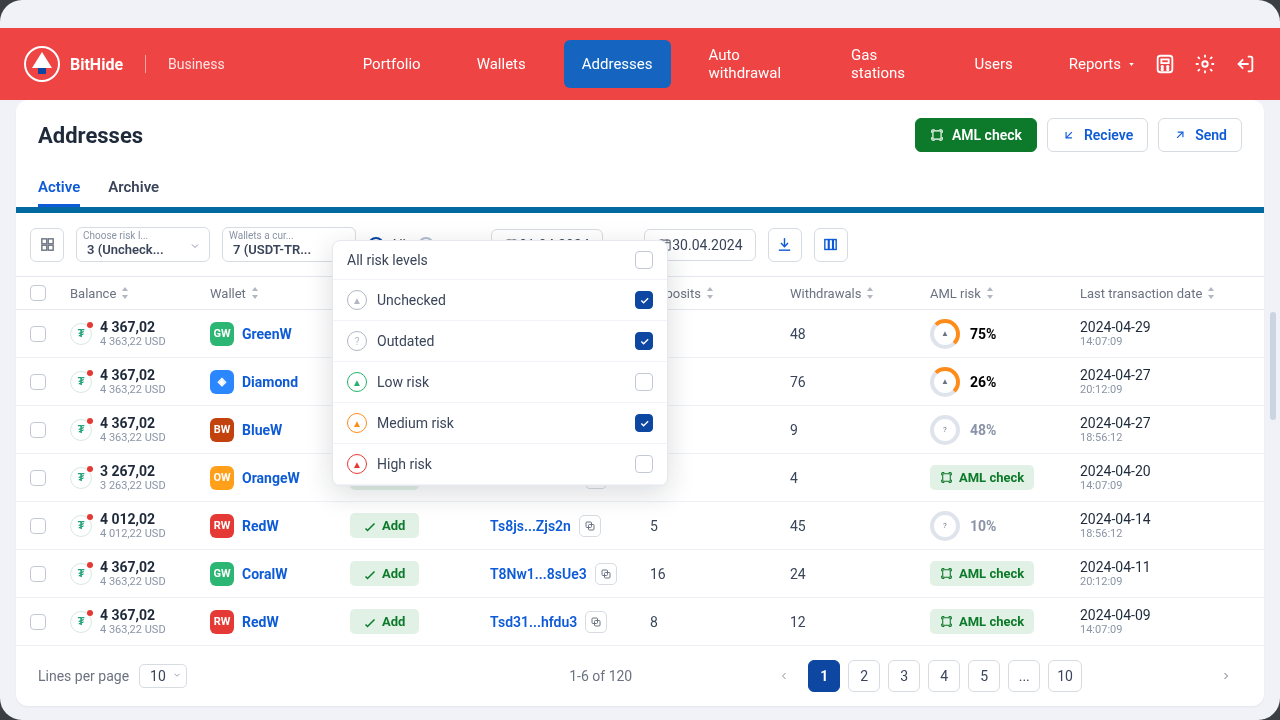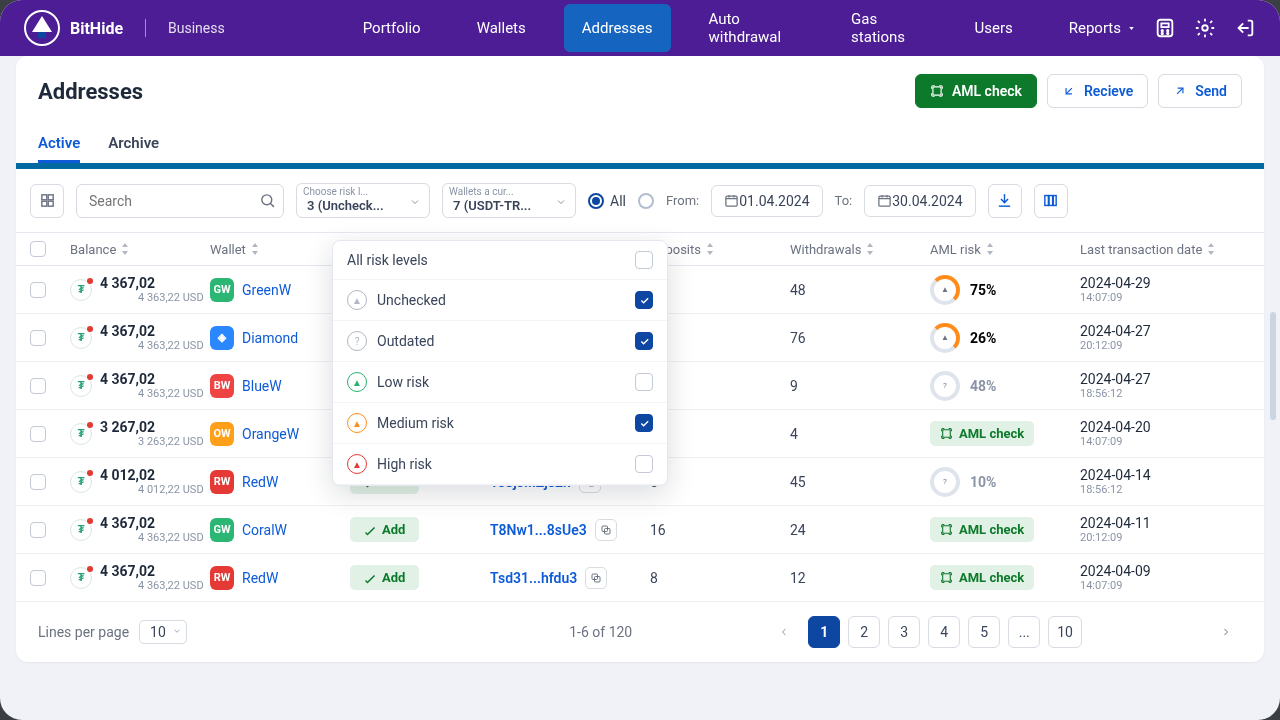--- a/index.html
+++ b/index.html
@@ -1,20 +1,20 @@
 <!DOCTYPE html>
 <html><head>
 <meta charset="utf-8">
 <style>
   * { box-sizing: border-box; font-family: -apple-system, BlinkMacSystemFont, "Segoe UI", Roboto, sans-serif; }
   body { margin:0; background:#3b3f44; }
   .app { width:1280px; height:720px; background:#f0f2f7; border-radius:22px; overflow:hidden; position:relative; }
 
   
-  .topbar { height:56px; background:#4c1d95; display:flex; align-items:center; padding:0 24px; color:#fff; }
+  .topbar { height:72px; background:#ef4444; display:flex; align-items:center; padding:0 24px; color:#fff;margin-top:28px; }
   .brand { display:flex; align-items:center; gap:10px; }
   .brand-logo { width:36px;height:36px;border-radius:50%; background:transparent; display:flex;align-items:center;justify-content:center;}
   .brand-name{font-weight:700;font-size:16px;}
   .brand-div{width:1px;height:18px;background:rgba(255,255,255,.5);margin:0 12px;}
   .brand-sub{color:rgba(255,255,255,.85);font-size:14px;}
   .nav{display:flex;gap:20px;margin-left:120px;}
   .nav-item{padding:6px 18px;font-size:15px;color:#fff;border-radius:6px;cursor:pointer;display:flex;align-items:center;gap:6px;}
   .nav-item.active{background:#1565c0;}
   .top-actions{margin-left:auto;display:flex;gap:18px;align-items:center;}
   .top-icon{width:22px;height:22px;cursor:pointer;}
@@ -54,24 +54,24 @@
   .thead,.row{display:grid;grid-template-columns:40px 140px 140px 140px 160px 140px 140px 150px 150px;align-items:center;padding:8px 14px;}
   .thead{border-bottom:1px solid #e5e8ee;}
   .th{font-size:13px;color:#6b7280;display:flex;align-items:center;gap:4px;}
   .row{border-bottom:1px solid #eef0f5;height:48px;}
   .chk{width:16px;height:16px;border:1.5px solid #c3cad6;border-radius:4px;cursor:pointer;}
   .coin{width:22px;height:22px;border-radius:50%;border:1px solid #d9e8df;position:relative;display:flex;align-items:center;justify-content:center;color:#26a17b;font-size:11px;font-weight:700;}
   .coin::after{content:"";position:absolute;top:-2px;right:-2px;width:6px;height:6px;border-radius:50%;background:#e53935;}
   .bal{display:flex;gap:8px;align-items:center;}
   .bal .amts{display:flex;flex-direction:column;}
   .amt{font-size:14px;font-weight:700;color:#1e2a3a;}
-  .sub{font-size:11px;color:#8a94a6;margin-left:38px;}
+  .sub{font-size:11px;color:#8a94a6;}
   .wcell{display:flex;align-items:center;gap:8px;}
   .wicon{width:24px;height:24px;border-radius:6px;display:flex;align-items:center;justify-content:center;color:#fff;font-size:11px;font-weight:700;}
-  .wname{color:#0d5bd6;font-size:14px;font-weight:400;}
+  .wname{color:#0d5bd6;font-size:14px;font-weight:700;}
   .addbtn{background:#e2f1e5;color:#0c7a2a;border:none;padding:5px 14px;border-radius:5px;font-weight:700;font-size:13px;display:flex;align-items:center;gap:6px;cursor:pointer;}
   .addr{color:#0d5bd6;font-size:14px;font-weight:600;display:flex;align-items:center;gap:8px;}
   .copy{width:22px;height:22px;border:1px solid #d7dbe2;border-radius:5px;display:flex;align-items:center;justify-content:center;color:#6b7280;cursor:pointer;}
   .plain{font-size:14px;color:#3a455a;}
   .risk{display:flex;align-items:center;gap:10px;}
   .riskcirc{width:30px;height:30px;border-radius:50%;border:4px solid #dfe3ec;position:relative;display:flex;align-items:center;justify-content:center;}
   .riskcirc.orange{border-top-color:#ff8c1a;border-right-color:#ff8c1a;}
   .riskcirc.unknown{border-color:#dfe3ec;}
   .riskcirc .inner{font-size:8px;color:#6b7280;}
   .riskpct{font-size:14px;font-weight:700;}
@@ -185,27 +185,20 @@
 
     <div class="filters">
       <div class="square-btn">
         <svg width="17" height="17" viewBox="0 0 24 24" fill="none" stroke="#6b7280" stroke-width="2">
             <rect x="4" y="4" width="7" height="7"></rect>
             <rect x="13" y="4" width="7" height="7"></rect>
             <rect x="4" y="13" width="7" height="7"></rect>
             <rect x="13" y="13" width="7" height="7"></rect>
           </svg>
       </div>
-      <div class="search">
-        <input placeholder="Search" style="">
-        <svg class="sicon" width="17" height="17" viewBox="0 0 24 24" fill="none" stroke="#6b7280" stroke-width="2">
-            <circle cx="11" cy="11" r="7"></circle>
-            <path d="M21 21l-5-5"></path>
-          </svg>
-      </div>
       <div class="select">
         <div class="select-label">Choose risk l...</div>
         <div class="select-value">3 (Uncheck...</div>
         <svg class="caret" width="12" height="12" viewBox="0 0 24 24" fill="none" stroke="#8a94a6" stroke-width="2">
             <path d="M6 9l6 6 6-6"></path>
           </svg>
       </div>
       <div class="select">
         <div class="select-label">Wallets a cur...</div>
         <div class="select-value">7 (USDT-TR...</div>
@@ -362,21 +355,21 @@
               <div class="chk"></div>
             </div>
             <div class="bal">
               <div class="coin">₮</div>
               <div class="amts">
                 <span class="amt">4 367,02</span>
                 <span class="sub">4 363,22 USD</span>
               </div>
             </div>
             <div class="wcell">
-              <div class="wicon" style="background:#ef4444">BW</div>
+              <div class="wicon" style="background:#c2410c">BW</div>
               <span class="wname">BlueW</span>
             </div>
             <div></div>
             <div></div>
             <div class="plain">2</div>
             <div class="plain">9</div>
             <div class="risk">
               <div class="riskcirc unknown">
                 <span class="inner">?</span>
               </div>

